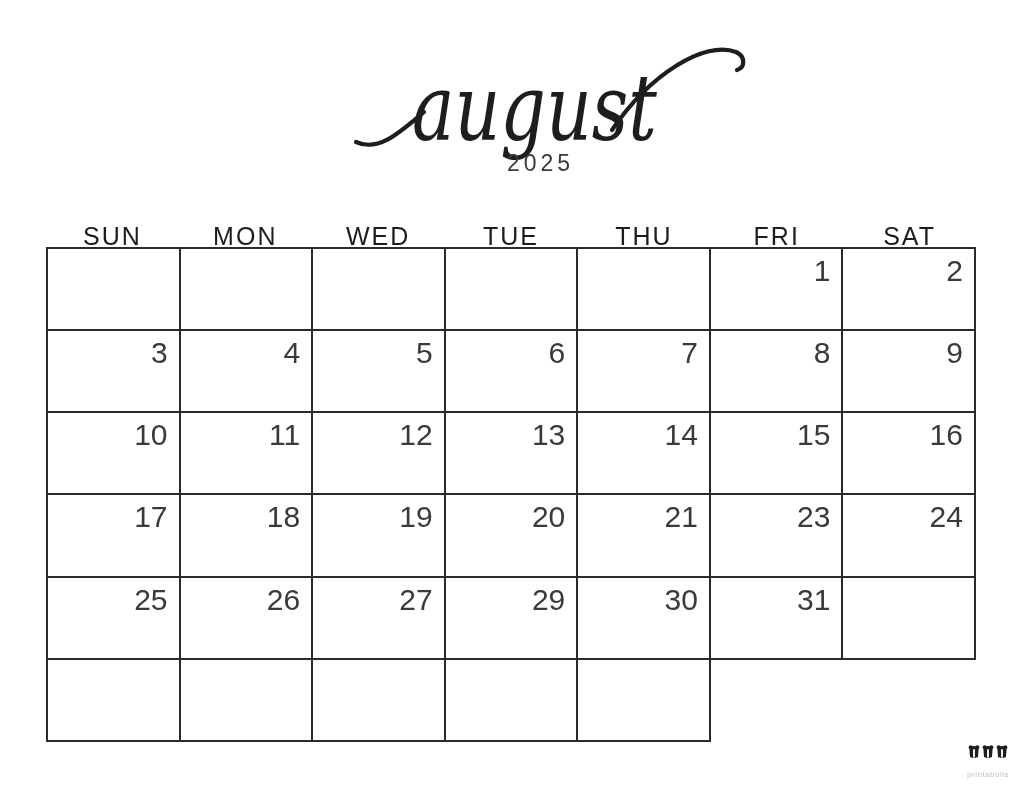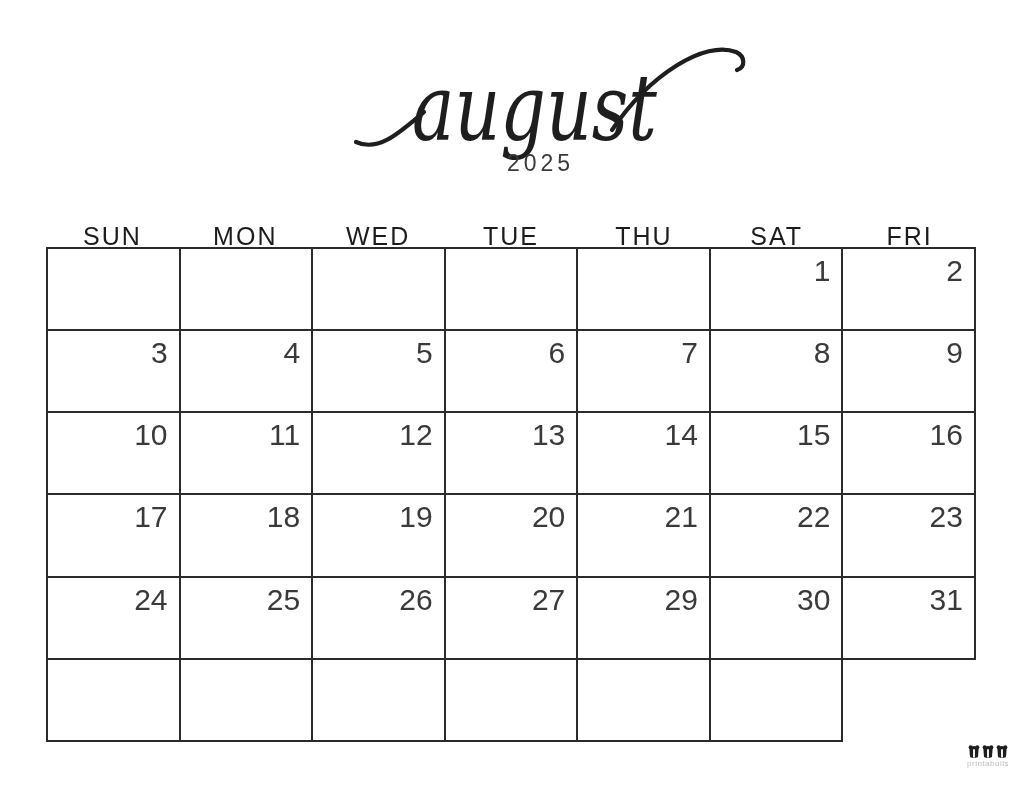--- a/index.html
+++ b/index.html
@@ -50,21 +50,21 @@
     position:relative;
   }
   .day-number{
     position:absolute;top:5px;right:11px;
     font-size:30px;color:var(--daynum);font-weight:300;
   }
 
   
   .brand{
     position:absolute;left:959px;top:745px;width:58px;
-    display:flex;flex-direction:column;align-items:center;gap:1px;
+    display:flex;flex-direction:column;align-items:center;gap:12px;
   }
   .brand-text{
     font-size:8px;color:var(--brand);letter-spacing:0.5px;line-height:1;
   }
 </style>
 </head>
 <body>
 
 <div class="page">
 
@@ -77,22 +77,22 @@
   </div>
 
   <div class="year">2025</div>
 
   <div class="weekday-row">
       <span>SUN</span>
       <span>MON</span>
       <span>WED</span>
       <span>TUE</span>
       <span>THU</span>
+      <span>FRI</span>
       <span>SAT</span>
-      <span>FRI</span>
     </div>
 
   <div class="calendar-grid">
       <div class="day-cell">
         <span class="day-number"></span>
       </div>
       <div class="day-cell">
         <span class="day-number"></span>
       </div>
       <div class="day-cell">
@@ -159,23 +159,20 @@
         <span class="day-number">18</span>
       </div>
       <div class="day-cell">
         <span class="day-number">19</span>
       </div>
       <div class="day-cell">
         <span class="day-number">20</span>
       </div>
       <div class="day-cell">
         <span class="day-number">21</span>
-      </div>
-      <div class="day-cell">
-        <span class="day-number">22</span>
       </div>
       <div class="day-cell">
         <span class="day-number">23</span>
       </div>
       <div class="day-cell">
         <span class="day-number">24</span>
       </div>
       <div class="day-cell">
         <span class="day-number">25</span>
       </div>

